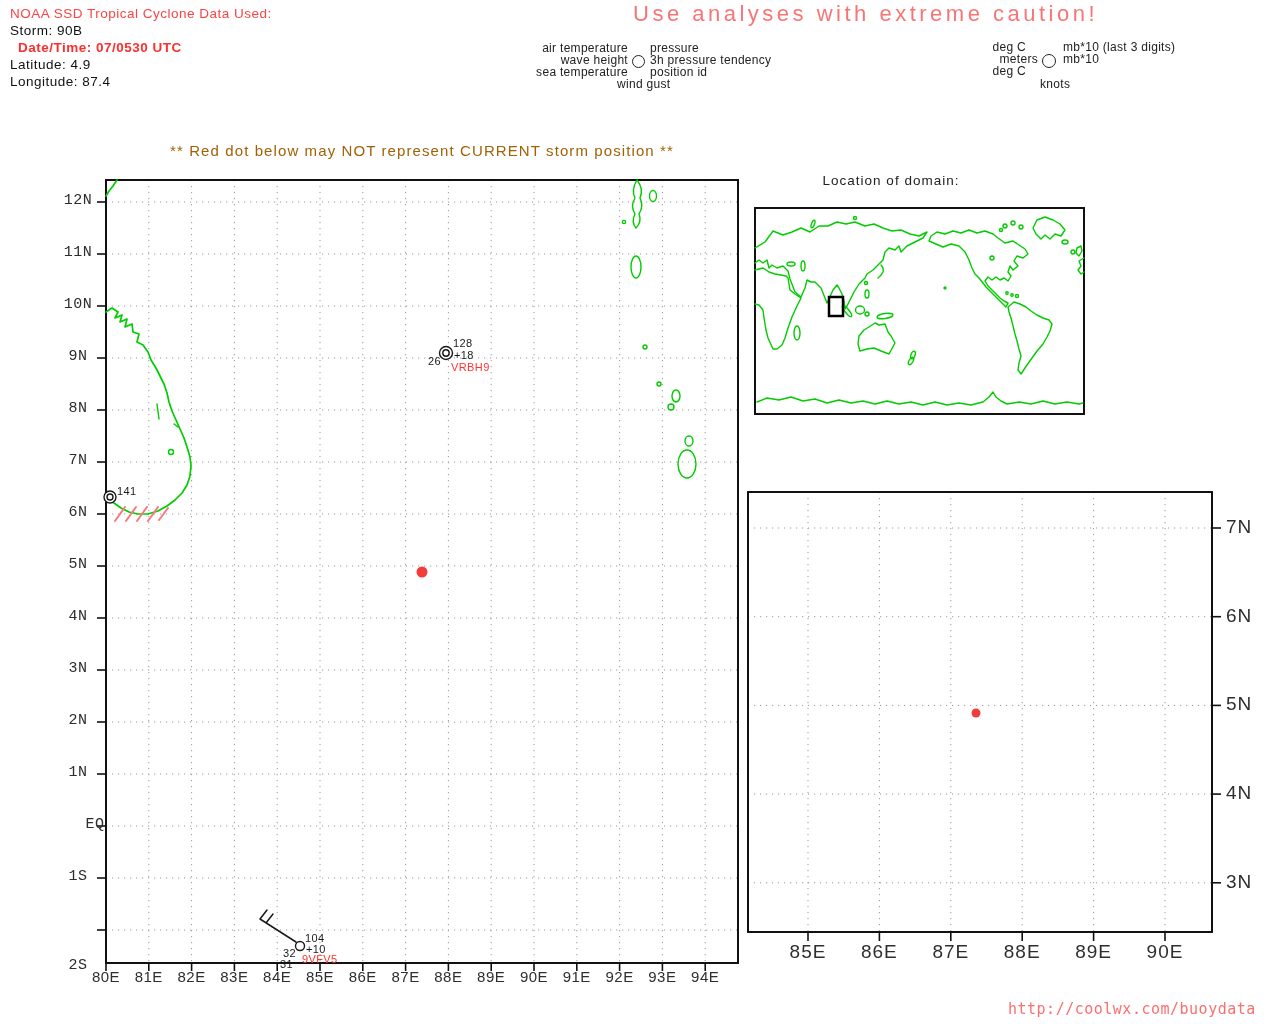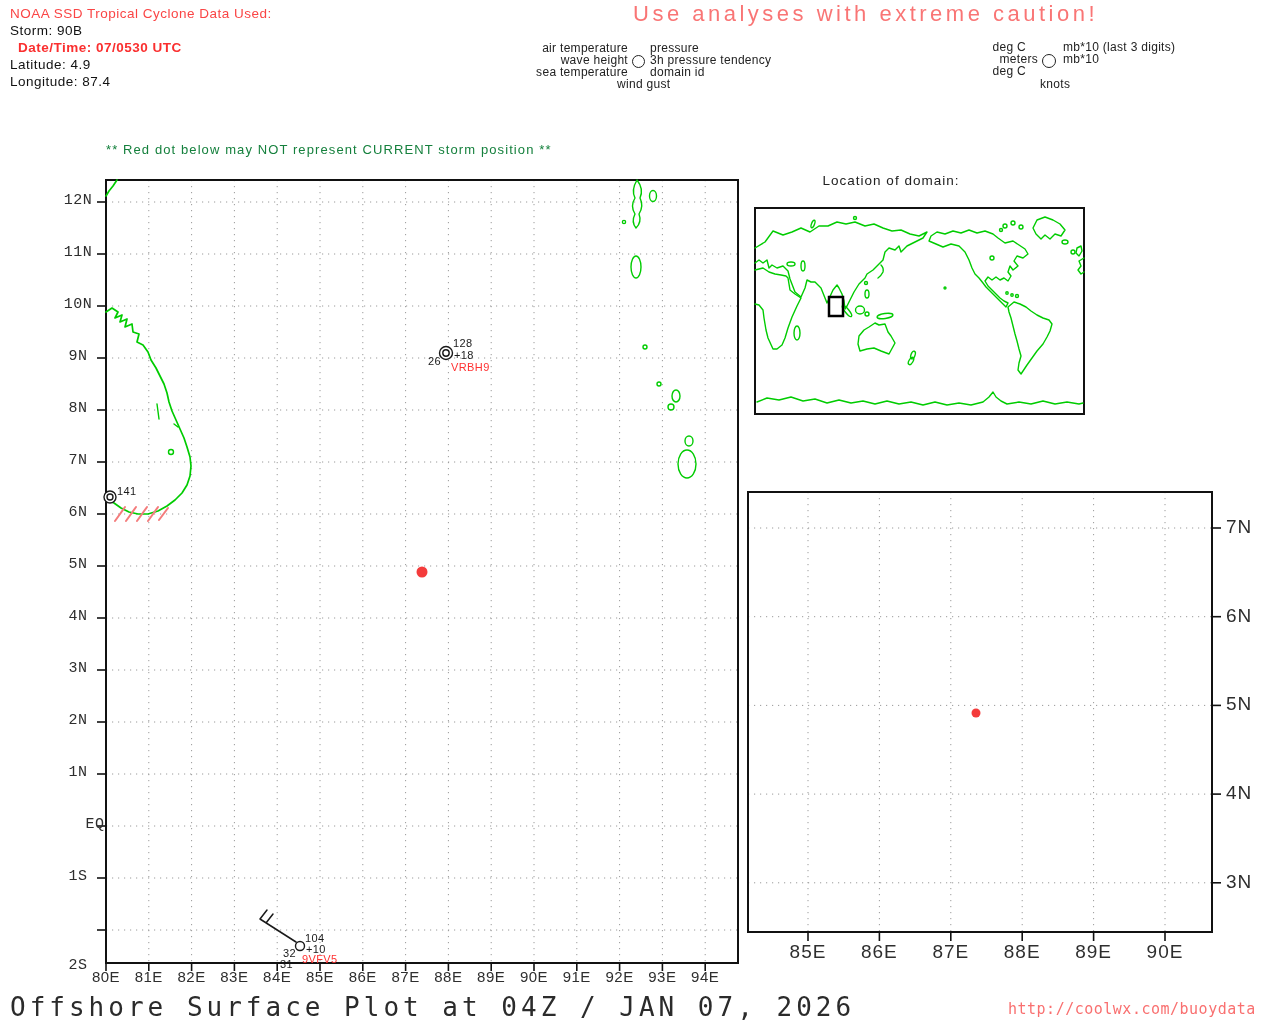--- a/index.html
+++ b/index.html
@@ -5,21 +5,21 @@
   html,body{margin:0;padding:0;background:#ffffff;}
   #page{position:relative;width:1280px;height:1024px;background:#fff;overflow:hidden;
         font-family:"Liberation Sans",sans-serif;}
   #gfx{position:absolute;left:0;top:0;}
   .t{position:absolute;white-space:nowrap;line-height:1.05;
      font-family:"Liberation Sans",sans-serif;color:#111;}
   .hdr{font-size:13.5px;letter-spacing:0.5px;}
   .red1{color:#fa4545;}
   .redbold{color:#fa2f2f;font-weight:bold;}
   .caution{font-size:22px;letter-spacing:3.5px;color:#f97575;margin-left:11px;}
-  .warn{font-size:13px;letter-spacing:1.1px;color:#15803d;}
+  .warn{font-size:15px;letter-spacing:1.1px;color:#a16207;text-align:center;}
   .leg{font-size:12px;letter-spacing:0.3px;color:#222;}
   .leg.r{text-align:right;}
   .legcirc{position:absolute;border:1.6px solid #222;border-radius:50%;background:#fff;}
   .lbl-main{font-size:15px;color:#2e2e2e;letter-spacing:0.5px;}
   .lbl-main.lon{text-align:center;}
   .lbl-main.lat{text-align:center;font-family:Liberation Mono, monospace;}
   .lbl-zoom{font-size:19px;color:#2e2e2e;letter-spacing:1px;}
   .lbl-zoom.lon{text-align:center;}
   .stn{font-size:11px;letter-spacing:0.4px;color:#1a1a1a;}
   .stn.r{text-align:right;margin-top:15px;}
@@ -239,21 +239,21 @@
   <div class="t hdr" style="left:10px;top:58px">Latitude: 4.9</div>
   <div class="t hdr" style="left:10px;top:75px">Longitude: 87.4</div>
   <div class="t caution" style="left:622px;top:2px">Use analyses with extreme caution!</div>
 
   <div class="t leg r" style="left:508px;top:42px;width:120px">air temperature</div>
   <div class="t leg" style="left:650px;top:42px">pressure</div>
   <div class="t leg r" style="left:508px;top:54px;width:120px">wave height</div>
   <div class="legcirc" style="left:632px;top:55px;width:11px;height:11px"></div>
   <div class="t leg" style="left:650px;top:54px">3h pressure tendency</div>
   <div class="t leg r" style="left:508px;top:66px;width:120px">sea temperature</div>
-  <div class="t leg" style="left:650px;top:66px">domain id</div>
+  <div class="t leg" style="left:650px;top:66px">position id</div>
   <div class="t leg" style="left:617px;top:78px">wind gust</div>
 
   <div class="t leg r" style="left:966px;top:41px;width:60px">deg C</div>
   <div class="t leg" style="left:1063px;top:41px">mb*10 (last 3 digits)</div>
   <div class="t leg r" style="left:978px;top:53px;width:60px">meters</div>
   <div class="legcirc" style="left:1042px;top:54px;width:12px;height:12px"></div>
   <div class="t leg" style="left:1063px;top:53px">mb*10</div>
   <div class="t leg r" style="left:966px;top:65px;width:60px">deg C</div>
   <div class="t leg" style="left:1040px;top:78px">knots</div>
 
@@ -265,21 +265,20 @@
   <div class="t stn id" style="left:451px;top:362px">VRBH9</div>
   <div class="t stn" style="left:117px;top:486px">141</div>
   <div class="t stn r" style="left:272px;top:933px;width:24px">32</div>
   <div class="t stn r" style="left:269px;top:944px;width:24px">31</div>
   <div class="t stn" style="left:305px;top:933px">104</div>
   <div class="t stn" style="left:306px;top:944px">+10</div>
   <div class="t stn id" style="left:302px;top:954px">9VFV5</div>
 
   <div class="t inset-title" style="left:756px;top:174px;width:270px">Location of domain:</div>
 
-  <div class="t foot-title" style="left:10px;top:994px">Offshore Surface Plot at 04Z / JAN 07, 2026</div>
   <div class="t foot-url" style="left:1008px;top:1002px">http://coolwx.com/buoydata</div>
 
   <div id="labels">
       <div class="t lbl-main lon" style="left: 84px; top: 969px; width: 44px;">80E</div>
       <div class="t lbl-main lon" style="left: 126.8px; top: 969px; width: 44px;">81E</div>
       <div class="t lbl-main lon" style="left: 169.6px; top: 969px; width: 44px;">82E</div>
       <div class="t lbl-main lon" style="left: 212.4px; top: 969px; width: 44px;">83E</div>
       <div class="t lbl-main lon" style="left: 255.2px; top: 969px; width: 44px;">84E</div>
       <div class="t lbl-main lon" style="left: 298px; top: 969px; width: 44px;">85E</div>
       <div class="t lbl-main lon" style="left: 340.8px; top: 969px; width: 44px;">86E</div>

